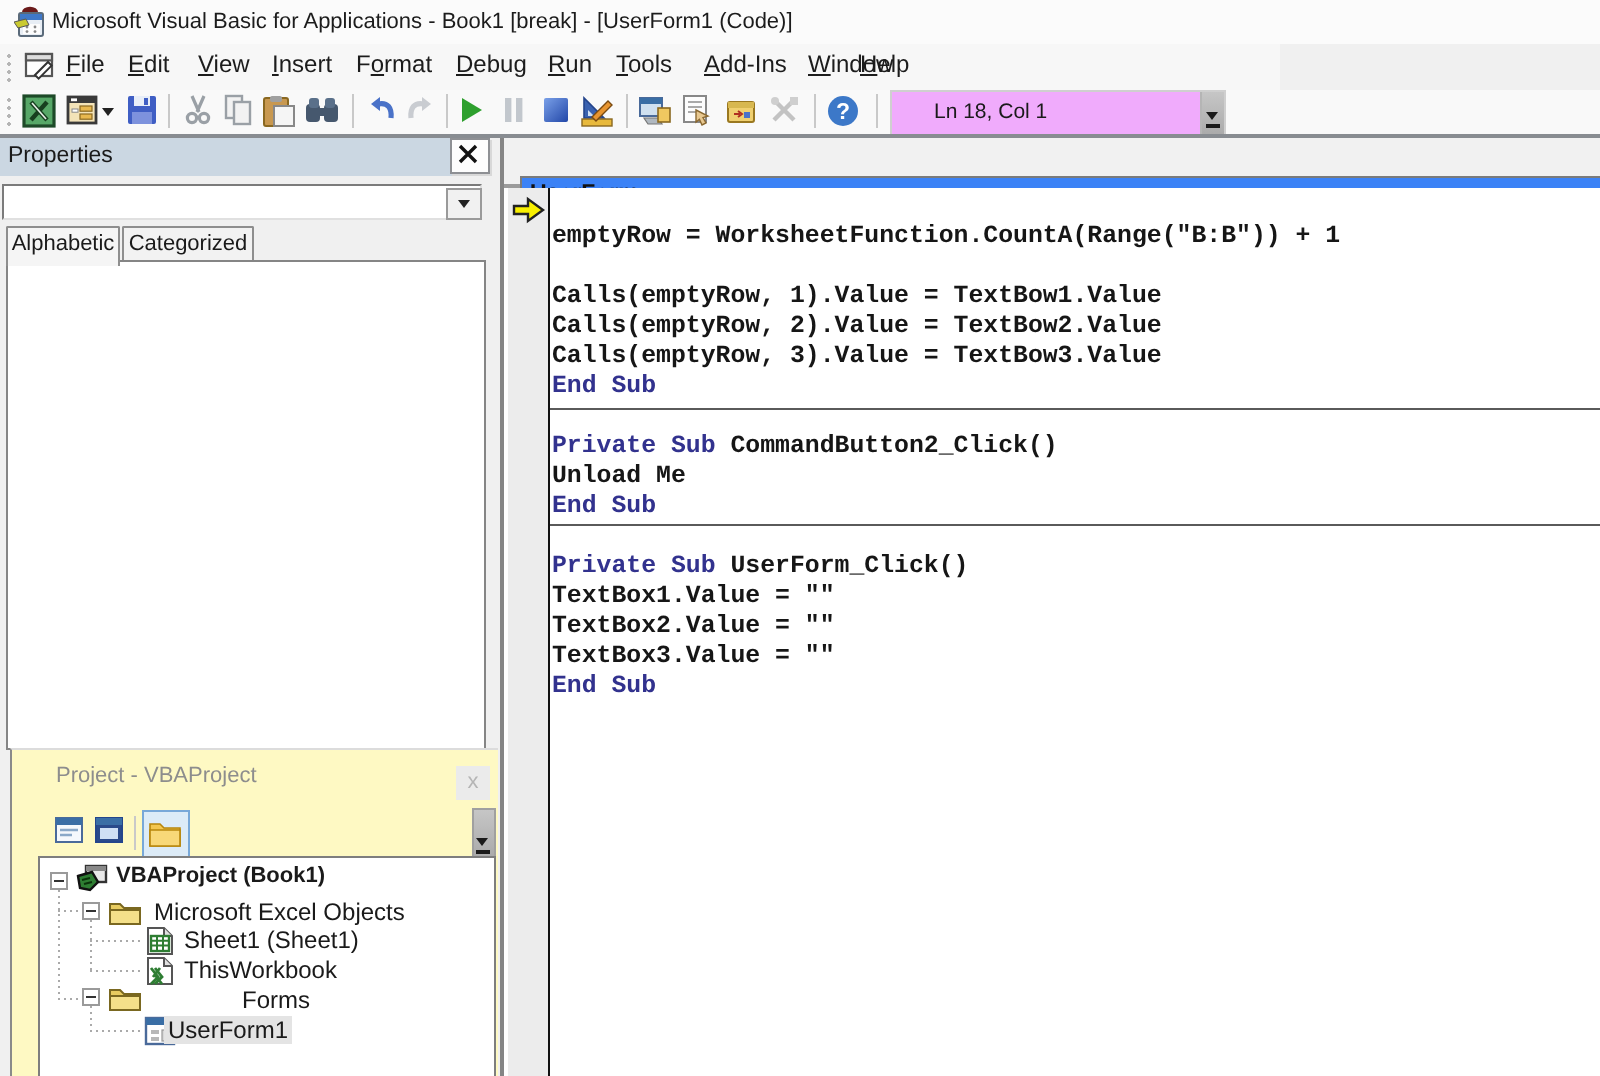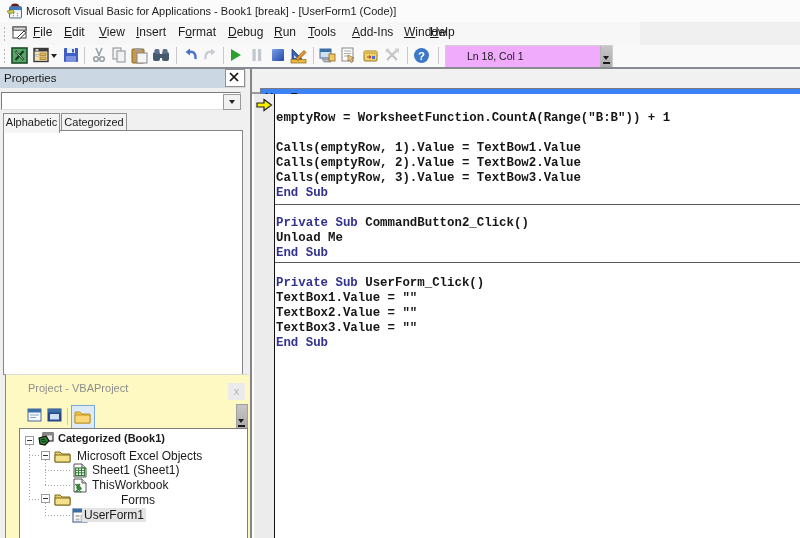--- a/index.html
+++ b/index.html
@@ -302,21 +302,21 @@
         </div>
       <div class="pm" style="left:21px;top:65px;">
           <div></div>
         </div>
       <svg class="ticn" style="left:17px;top:3px" width="17" height="15" viewBox="0 0 17 15">
         <rect x="6" y="1" width="10" height="8" fill="#e8e8e8" stroke="#333" stroke-width="1.2"></rect>
         <rect x="6" y="1" width="10" height="2.5" fill="#888"></rect>
         <path d="M2 6 L9 4 L12 9 L8 13 L3 12 Z" fill="#2e7d32" stroke="#111" stroke-width="1.2"></path>
         <path d="M4 8 L8 7 M5 10 L9 9" stroke="#0a330a" stroke-width="1"></path>
       </svg>
-      <div class="trow" style="left:38px;top:3px;font-weight:bold;font-size:11px;">Categorized (Book1)</div>
+      <div class="trow" style="left:38px;top:3px;font-weight:bold;font-size:11px;">VBAProject (Book1)</div>
       <svg class="ticn" style="left:34px;top:20px" width="17" height="14" viewBox="0 0 17 14">
         <path d="M1 3 L6 3 L8 5 L16 5 L16 13 L1 13 Z" fill="#e8cc60" stroke="#7a6820" stroke-width="1"></path>
         <path d="M1 6 L16 6 L16 13 L1 13 Z" fill="#f4e08a" stroke="#7a6820" stroke-width="1"></path>
       </svg>
       <div class="trow" style="left:57px;top:19.5px;">Microsoft Excel Objects</div>
       <svg class="ticn" style="left:52px;top:34px" width="16" height="15" viewBox="0 0 16 15">
         <path d="M2 1 L10 1 L14 5 L14 14 L2 14 Z" fill="#fff" stroke="#555" stroke-width="1"></path>
         <path d="M10 1 L10 5 L14 5" fill="#e0e0e0" stroke="#555" stroke-width="1"></path>
         <rect x="3.5" y="5" width="9" height="7.5" fill="#fff" stroke="#2e7d32" stroke-width="1.2"></rect>
         <path d="M3.5 7.4 H12.5 M3.5 9.8 H12.5 M6.5 5 V12.5 M9.5 5 V12.5" stroke="#2e7d32" stroke-width="1"></path>

